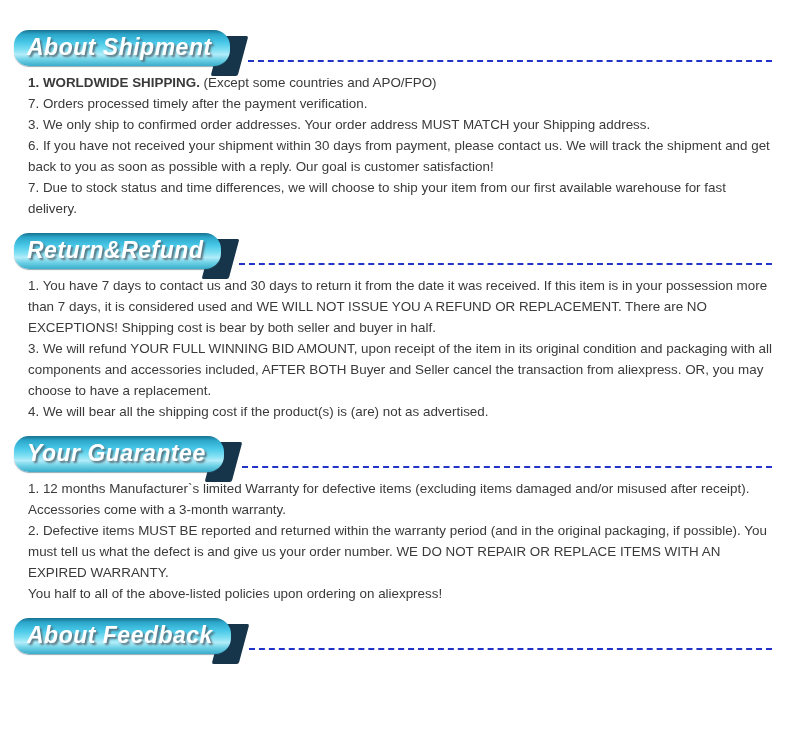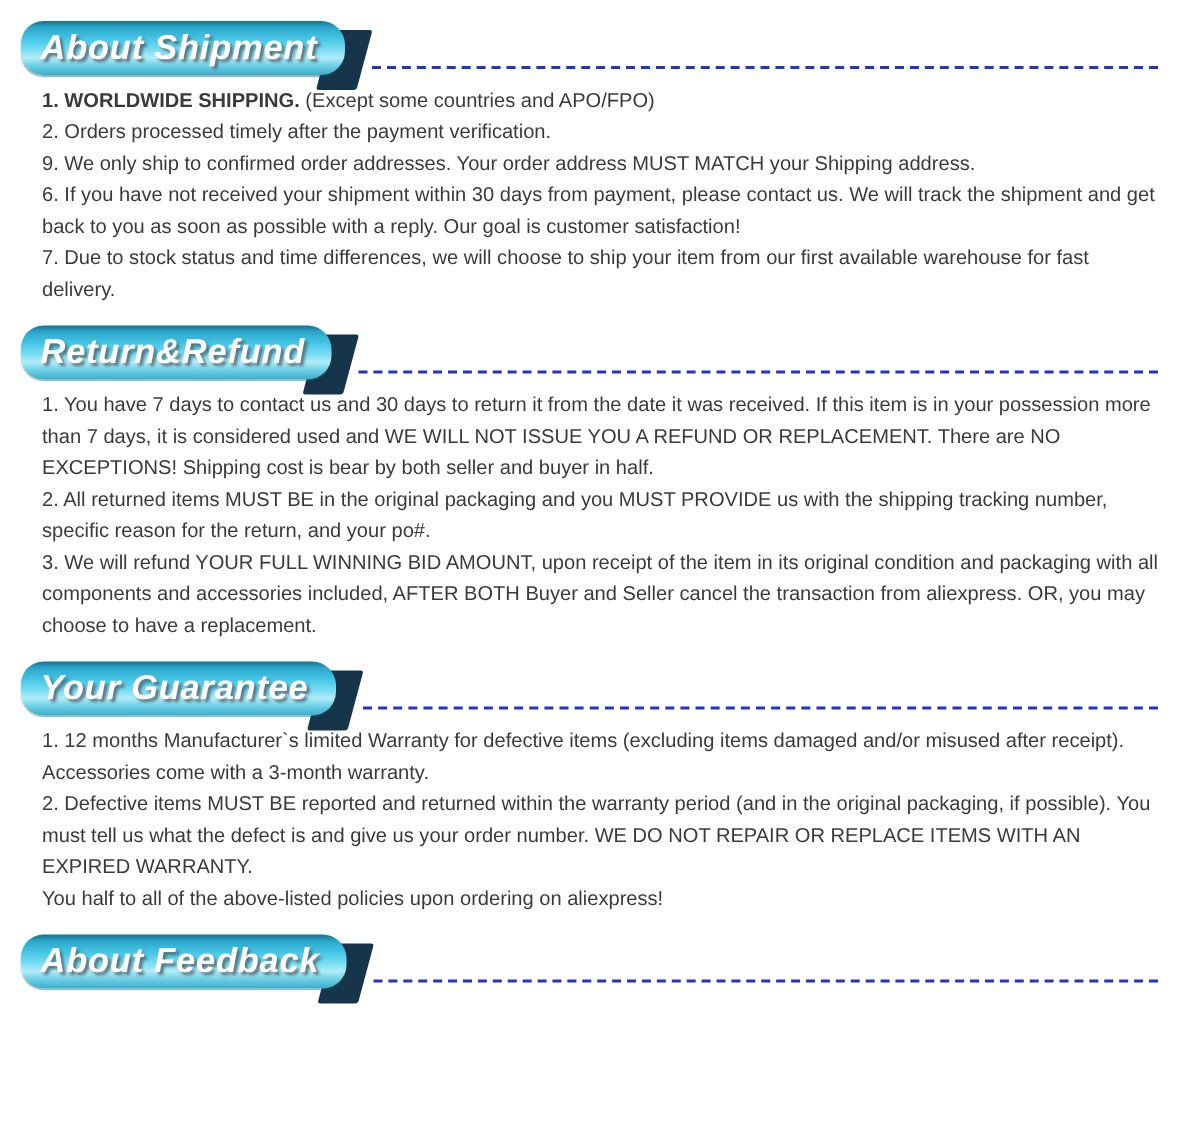--- a/index.html
+++ b/index.html
@@ -7,21 +7,21 @@
     padding: 0;
     background: #ffffff;
   }
   body {
     width: 800px;
     height: 748px;
     overflow: hidden;
     font-family: "Liberation Sans", "DejaVu Sans", sans-serif;
   }
   .page {
-    padding-top: 8px;
+    padding-top: 24px;
   }
 
   
   .section-header {
     display: flex;
     align-items: flex-end;
     margin: 0 0 6px 14px;
     height: 42px;
   }
   .badge {
@@ -88,39 +88,39 @@
   <section class="policy-section">
     <div class="section-header">
       <div class="badge">
         <span class="fold"></span>
         <span class="badge-face">About Shipment</span>
       </div>
       <div class="dash-line"></div>
     </div>
     <div class="section-body">
       <p class="policy-item"><b class="lead">1. WORLDWIDE SHIPPING.</b><span> (Except some countries and APO/FPO)</span></p>
-      <p class="policy-item"><span>2. Orders processed timely after the payment verification.</span></p>
-      <p class="policy-item"><span>9. We only ship to confirmed order addresses. Your order address MUST MATCH your Shipping address.</span></p>
+      <p class="policy-item"><span>7. Orders processed timely after the payment verification.</span></p>
+      <p class="policy-item"><span>3. We only ship to confirmed order addresses. Your order address MUST MATCH your Shipping address.</span></p>
       <p class="policy-item"><span>6. If you have not received your shipment within 30 days from payment, please contact us. We will track the shipment and get back to you as soon as possible with a reply. Our goal is customer satisfaction!</span></p>
       <p class="policy-item"><span>7. Due to stock status and time differences, we will choose to ship your item from our first available warehouse for fast delivery.</span></p>
     </div>
   </section>
 
   <section class="policy-section">
     <div class="section-header">
       <div class="badge">
         <span class="fold"></span>
         <span class="badge-face">Return&amp;Refund</span>
       </div>
       <div class="dash-line"></div>
     </div>
     <div class="section-body">
       <p class="policy-item"><span>1. You have 7 days to contact us and 30 days to return it from the date it was received. If this item is in your possession more than 7 days, it is considered used and WE WILL NOT ISSUE YOU A REFUND OR REPLACEMENT. There are NO EXCEPTIONS! Shipping cost is bear by both seller and buyer in half.</span></p>
-      <p class="policy-item"><span>2. All returned items MUST BE in the original packaging and you MUST PROVIDE us with the shipping tracking number, specific reason for the return, and your po#.</span></p>
       <p class="policy-item"><span>3. We will refund YOUR FULL WINNING BID AMOUNT, upon receipt of the item in its original condition and packaging with all components and accessories included, AFTER BOTH Buyer and Seller cancel the transaction from aliexpress. OR, you may choose to have a replacement.</span></p>
+      <p class="policy-item"><span>4.  We will bear all the shipping cost if the product(s) is (are) not as advertised.</span></p>
     </div>
   </section>
 
   <section class="policy-section">
     <div class="section-header">
       <div class="badge">
         <span class="fold"></span>
         <span class="badge-face">Your Guarantee</span>
       </div>
       <div class="dash-line"></div>

